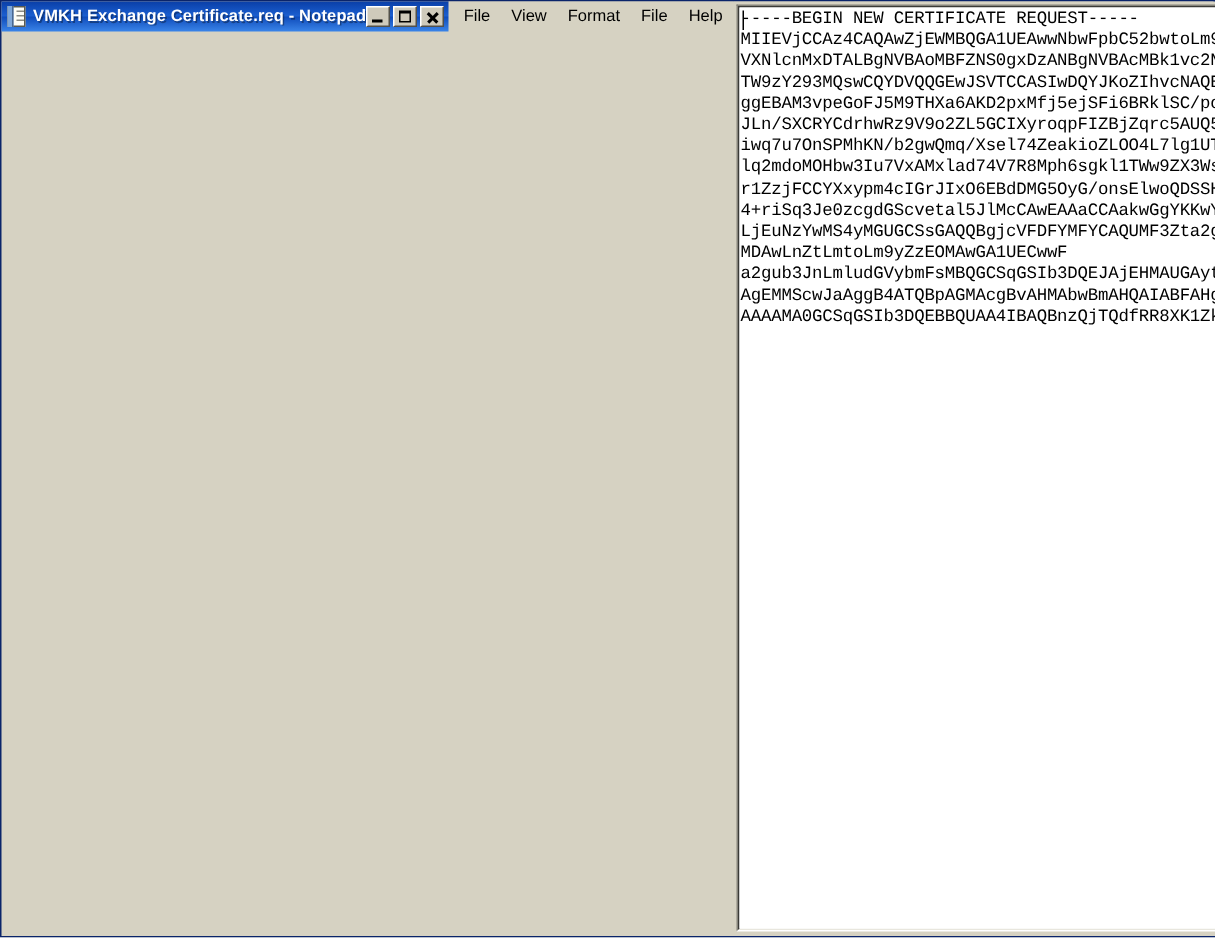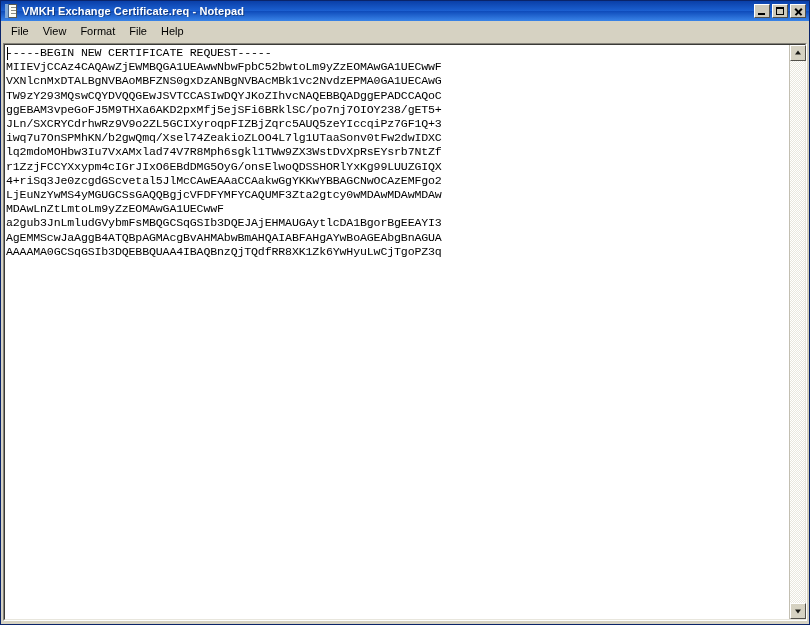--- a/index.html
+++ b/index.html
@@ -14,21 +14,21 @@
     font-family: "Liberation Sans", sans-serif;
   }
 
   .window {
     width: 810px;
     height: 625px;
     box-sizing: border-box;
     background: #d6d2c2;
     border: 1px solid #0a246a;
     display: flex;
-    flex-direction: column;
+    flex-direction: row;
     position: relative;
   }
 
   
   .titlebar {
     height: 20px;
     min-height: 20px;
     background: linear-gradient(to bottom, #0a3fa8 0%, #1b5fd0 48%, #0f4cbb 52%, #3a84e8 100%);
     display: flex;
     align-items: center;

